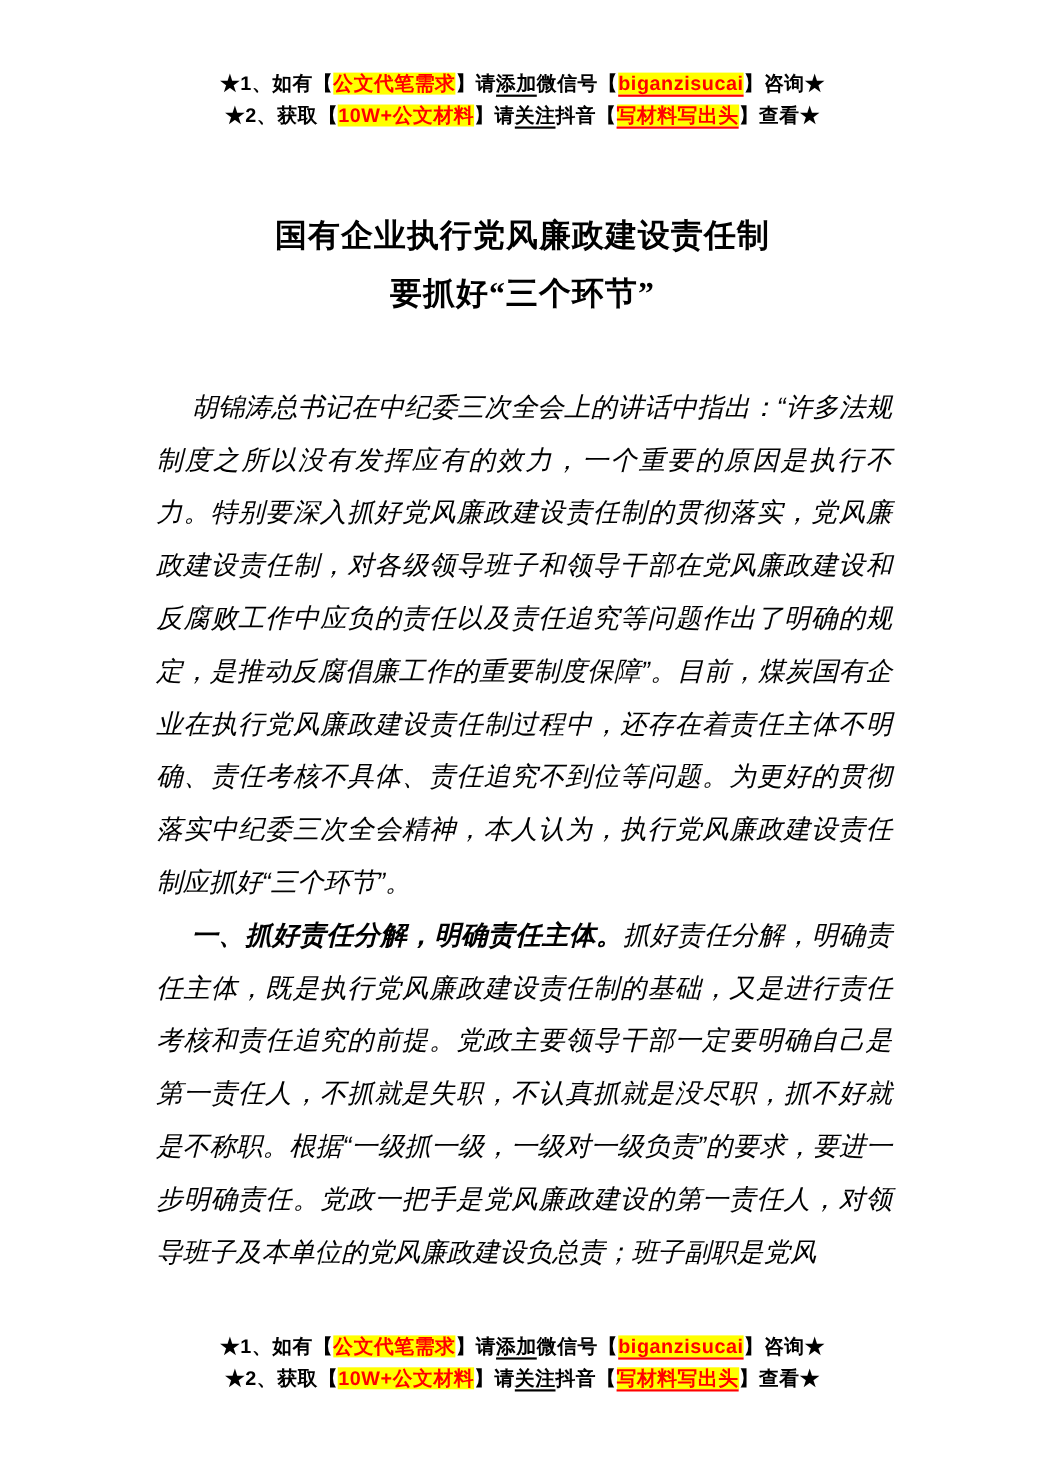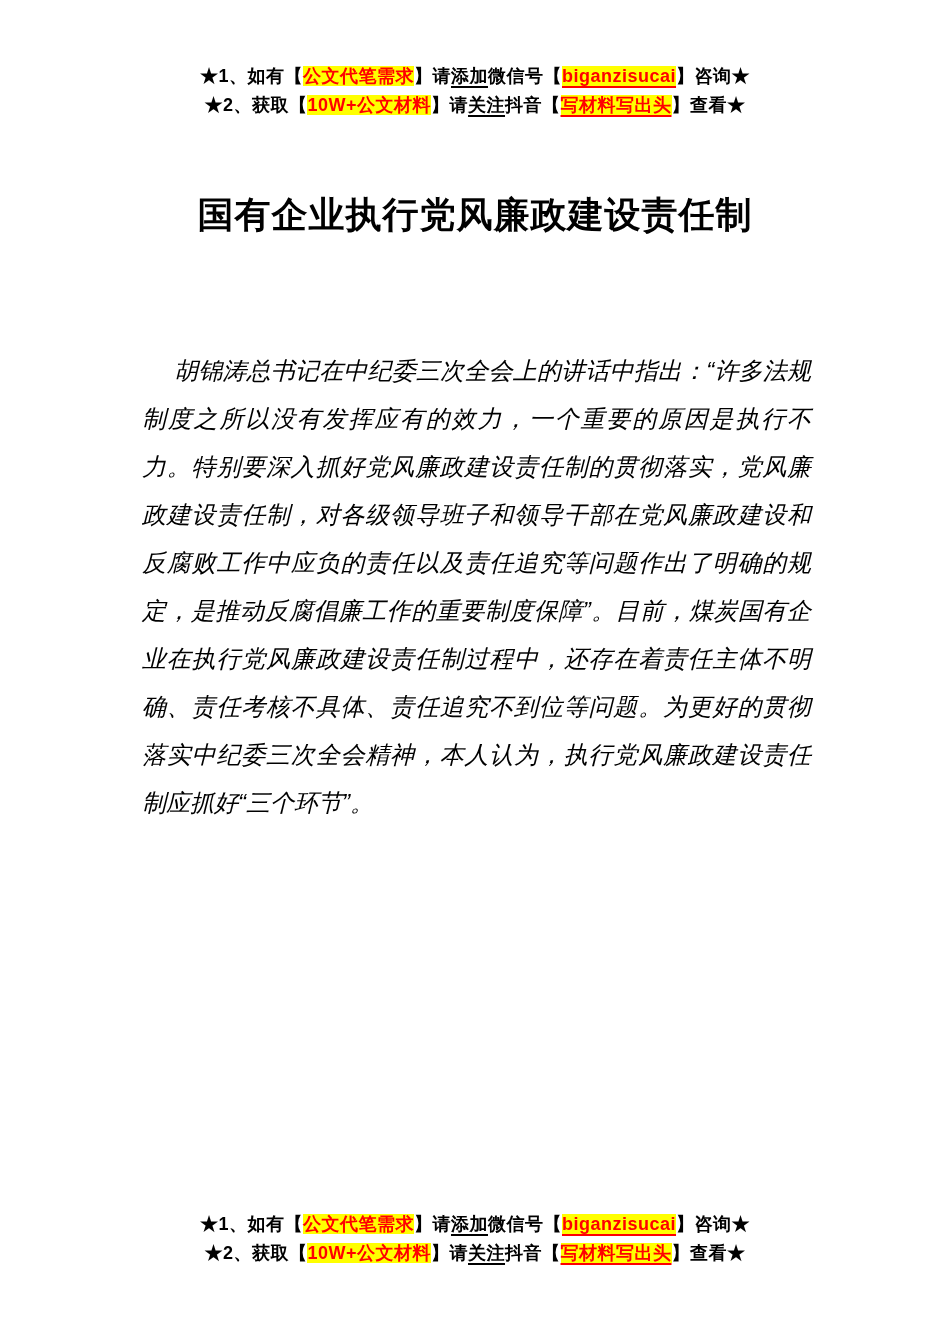--- a/index.html
+++ b/index.html
@@ -35,21 +35,21 @@
   }
   .doc-title {
     position: absolute;
     top: 189px;
     left: 0;
     width: 100%;
     margin: 0;
     text-align: center;
     font-family: "Liberation Serif", serif;
     font-weight: bold;
-    font-size: 36px;
+    font-size: 29px;
     line-height: 52px;
     letter-spacing: 1px;
   }
   .title-line { display: block; }
   .body-text {
     position: absolute;
     top: 347px;
     left: 142px;
     width: 669px;
     font-size: 24px;
@@ -74,24 +74,26 @@
     <div>
       <span>★1、如有【</span><span class="hl red">公文代笔需求</span><span>】请</span><span class="u">添加</span><span>微信号【</span><span class="hl red u">biganzisucai</span><span>】咨询★</span>
     </div>
     <div>
       <span>★2、获取【</span><span class="hl red">10W+公文材料</span><span>】请</span><span class="u">关注</span><span>抖音【</span><span class="hl red u">写材料写出头</span><span>】查看★</span>
     </div>
   </div>
 
   <h1 class="doc-title">
     <span class="title-line">国有企业执行党风廉政建设责任制</span>
+    <span class="title-line">要抓好“三个环节”</span>
   </h1>
 
   <div class="body-text">
     <p>胡锦涛总书记在中纪委三次全会上的讲话中指出：“许多法规制度之所以没有发挥应有的效力，一个重要的原因是执行不力。特别要深入抓好党风廉政建设责任制的贯彻落实，党风廉政建设责任制，对各级领导班子和领导干部在党风廉政建设和反腐败工作中应负的责任以及责任追究等问题作出了明确的规定，是推动反腐倡廉工作的重要制度保障”。目前，煤炭国有企业在执行党风廉政建设责任制过程中，还存在着责任主体不明确、责任考核不具体、责任追究不到位等问题。为更好的贯彻落实中纪委三次全会精神，本人认为，执行党风廉政建设责任制应抓好“三个环节”。</p>
+    <p><span class="lead-bold">一、抓好责任分解，明确责任主体。</span><span>抓好责任分解，明确责任主体，既是执行党风廉政建设责任制的基础，又是进行责任考核和责任追究的前提。党政主要领导干部一定要明确自己是第一责任人，不抓就是失职，不认真抓就是没尽职，抓不好就是不称职。根据“一级抓一级，一级对一级负责”的要求，要进一步明确责任。党政一把手是党风廉政建设的第一责任人，对领导班子及本单位的党风廉政建设负总责；班子副职是党风</span></p>
   </div>
 
   <div class="promo promo-bottom">
     <div>
       <span>★1、如有【</span><span class="hl red">公文代笔需求</span><span>】请</span><span class="u">添加</span><span>微信号【</span><span class="hl red u">biganzisucai</span><span>】咨询★</span>
     </div>
     <div>
       <span>★2、获取【</span><span class="hl red">10W+公文材料</span><span>】请</span><span class="u">关注</span><span>抖音【</span><span class="hl red u">写材料写出头</span><span>】查看★</span>
     </div>
   </div>

